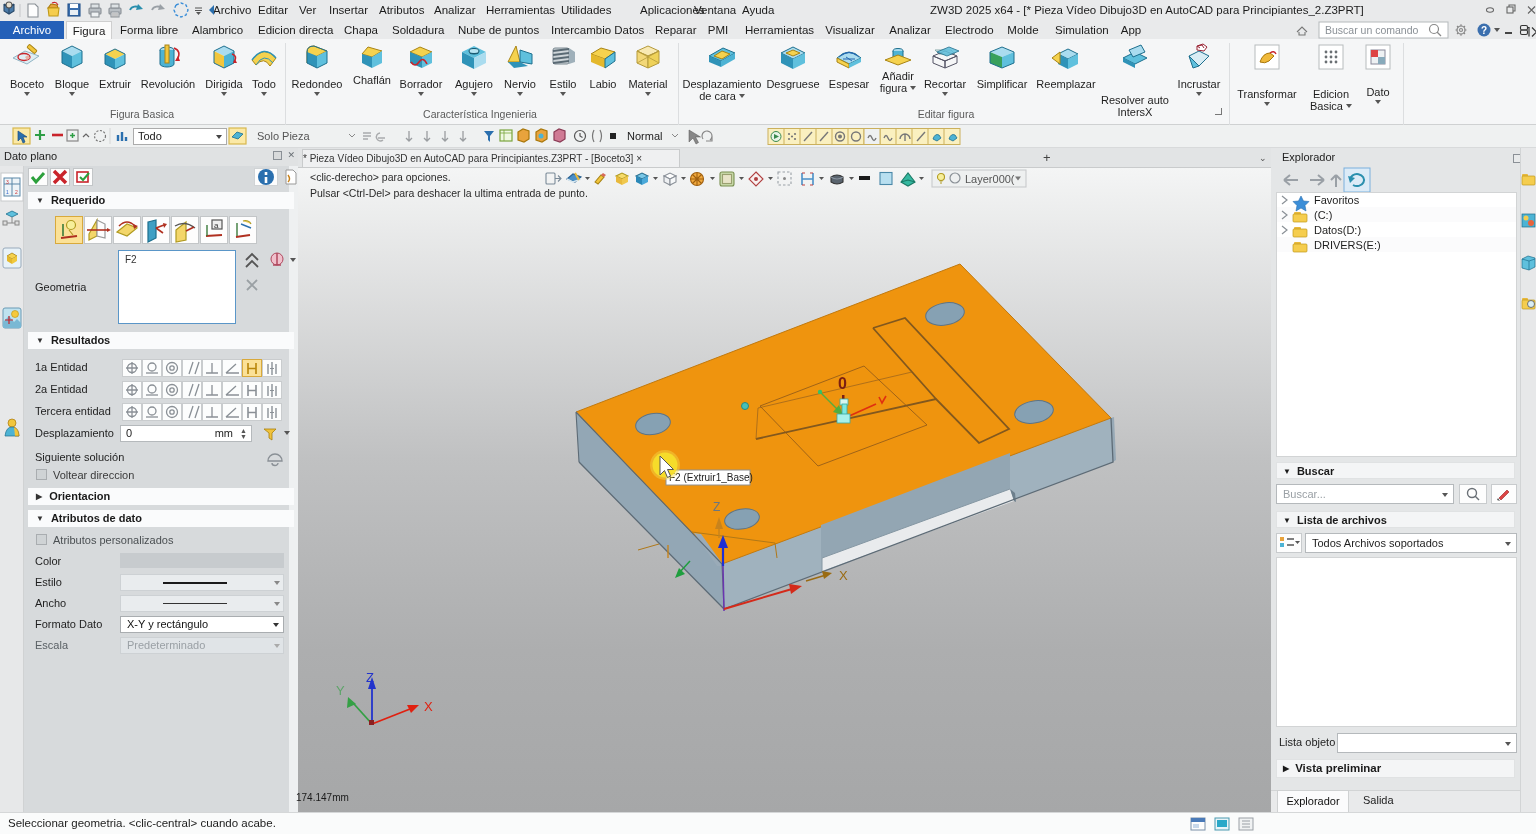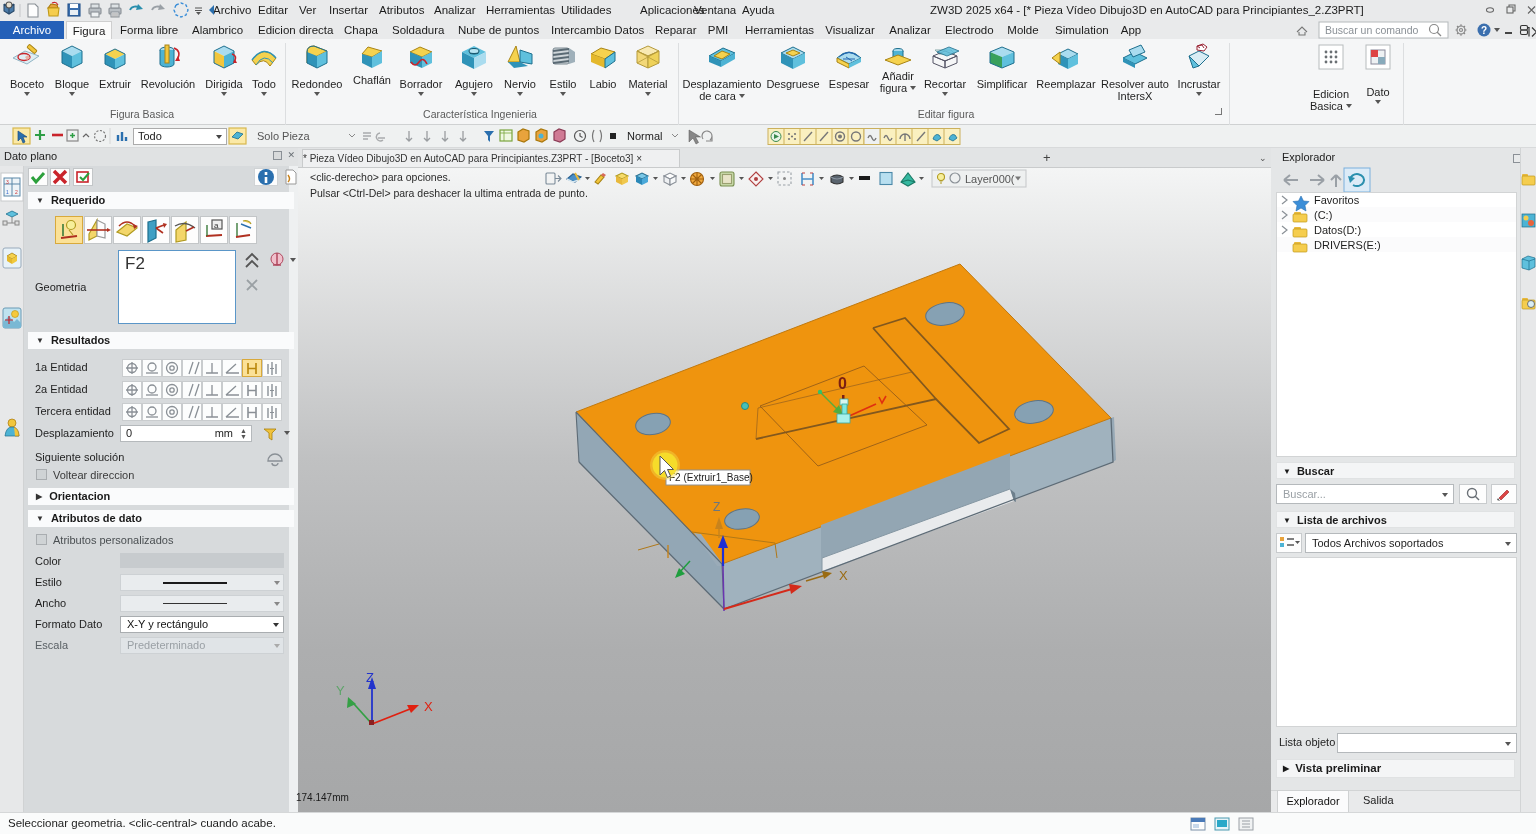--- a/index.html
+++ b/index.html
@@ -459,28 +459,35 @@
   <div class="rbtn" style="left:1031px;width:70px">
       <svg width="32" height="28" viewBox="0 0 32 28">
         <use href="#reemp"></use>
       </svg>
       <div class="lab" style="margin-top:8px">Reemplazar</div>
     </div>
   <div class="rbtn" style="left:1089px;width:92px">
       <svg width="32" height="28" viewBox="0 0 32 28">
         <use href="#resolv"></use>
       </svg>
-      <div class="lab" style="margin-top:8px">Resolver auto</div>
+      <div class="lab" style="margin-top:24px">Resolver auto</div>
       <div class="lab">IntersX</div>
     </div>
   <div class="rbtn" style="left:1167px;width:64px">
       <svg width="32" height="28" viewBox="0 0 32 28">
         <use href="#incr"></use>
       </svg>
       <div class="lab" style="margin-top:8px">Incrustar</div>
+      <div class="darr"></div>
+    </div>
+  <div class="rbtn" style="left:1226px;width:82px">
+      <svg width="32" height="30" viewBox="0 0 32 30">
+        <use href="#transf"></use>
+      </svg>
+      <div class="lab" style="margin-top:16px">Transformar</div>
       <div class="darr"></div>
     </div>
   <div class="rbtn" style="left:1302px;width:58px">
       <svg width="32" height="30" viewBox="0 0 32 30">
         <use href="#edb"></use>
       </svg>
       <div class="lab" style="margin-top:16px">Edicion</div>
       <div class="lab">Basica <span style="display:inline-block;width:0;height:0;border-left:3.5px solid transparent;border-right:3.5px solid transparent;border-top:4px solid #555;vertical-align:2px"></span></div>
     </div>
   <div class="rbtn" style="left:1358px;width:40px">
@@ -670,21 +677,21 @@
         </g>
       <g transform="translate(174,0)">
           <path d="M7,21 l14,-2" stroke="#b03020" stroke-width="1.8"></path>
           <path d="M8,20 v-13" stroke="#3a7a3a" stroke-width="1.4"></path>
           <path d="M12,8 l10,4" stroke="#2a6fae" stroke-width="1.4"></path>
           <path d="M14,5 a6,5 0 0 1 8,3" fill="#f3d66a" stroke="#b09a20"></path>
         </g>
     </g>
   </svg>
   <div class="flab" style="left:11px;top:133px">Geometria</div>
-  <div style="position:absolute;left:94px;top:102px;width:118px;height:74px;background:#fff;border:1.5px solid #5a96c8;font-size:17px;color:#333;padding:3px 0 0 6px">F2</div>
+  <div style="position:absolute;left:94px;top:102px;width:118px;height:74px;background:#fff;border:1.5px solid #5a96c8;font-size:10px;color:#333;padding:3px 0 0 6px">F2</div>
   <svg style="position:absolute;left:216px;top:100px" width="58" height="62" viewBox="0 0 58 62">
     <path d="M6,12 l6,-6 6,6 M6,19 l6,-6 6,6" stroke="#555" stroke-width="1.8" fill="none"></path>
     <g>
         <circle cx="37" cy="11" r="6" fill="#f0c0cc" stroke="#b0485e"></circle>
         <path d="M37,5 v12 M33,17 h8" stroke="#b0485e" stroke-width="1.5"></path>
       </g>
     <path d="M50,10 l3,4 3,-4" fill="#555"></path>
     <path d="M7,32 l10,10 M17,32 l-10,10" stroke="#9aa0a4" stroke-width="1.8"></path>
   </svg>
   <div class="whead" style="top:184px"><span class="tri">▼</span>Resultados</div>

